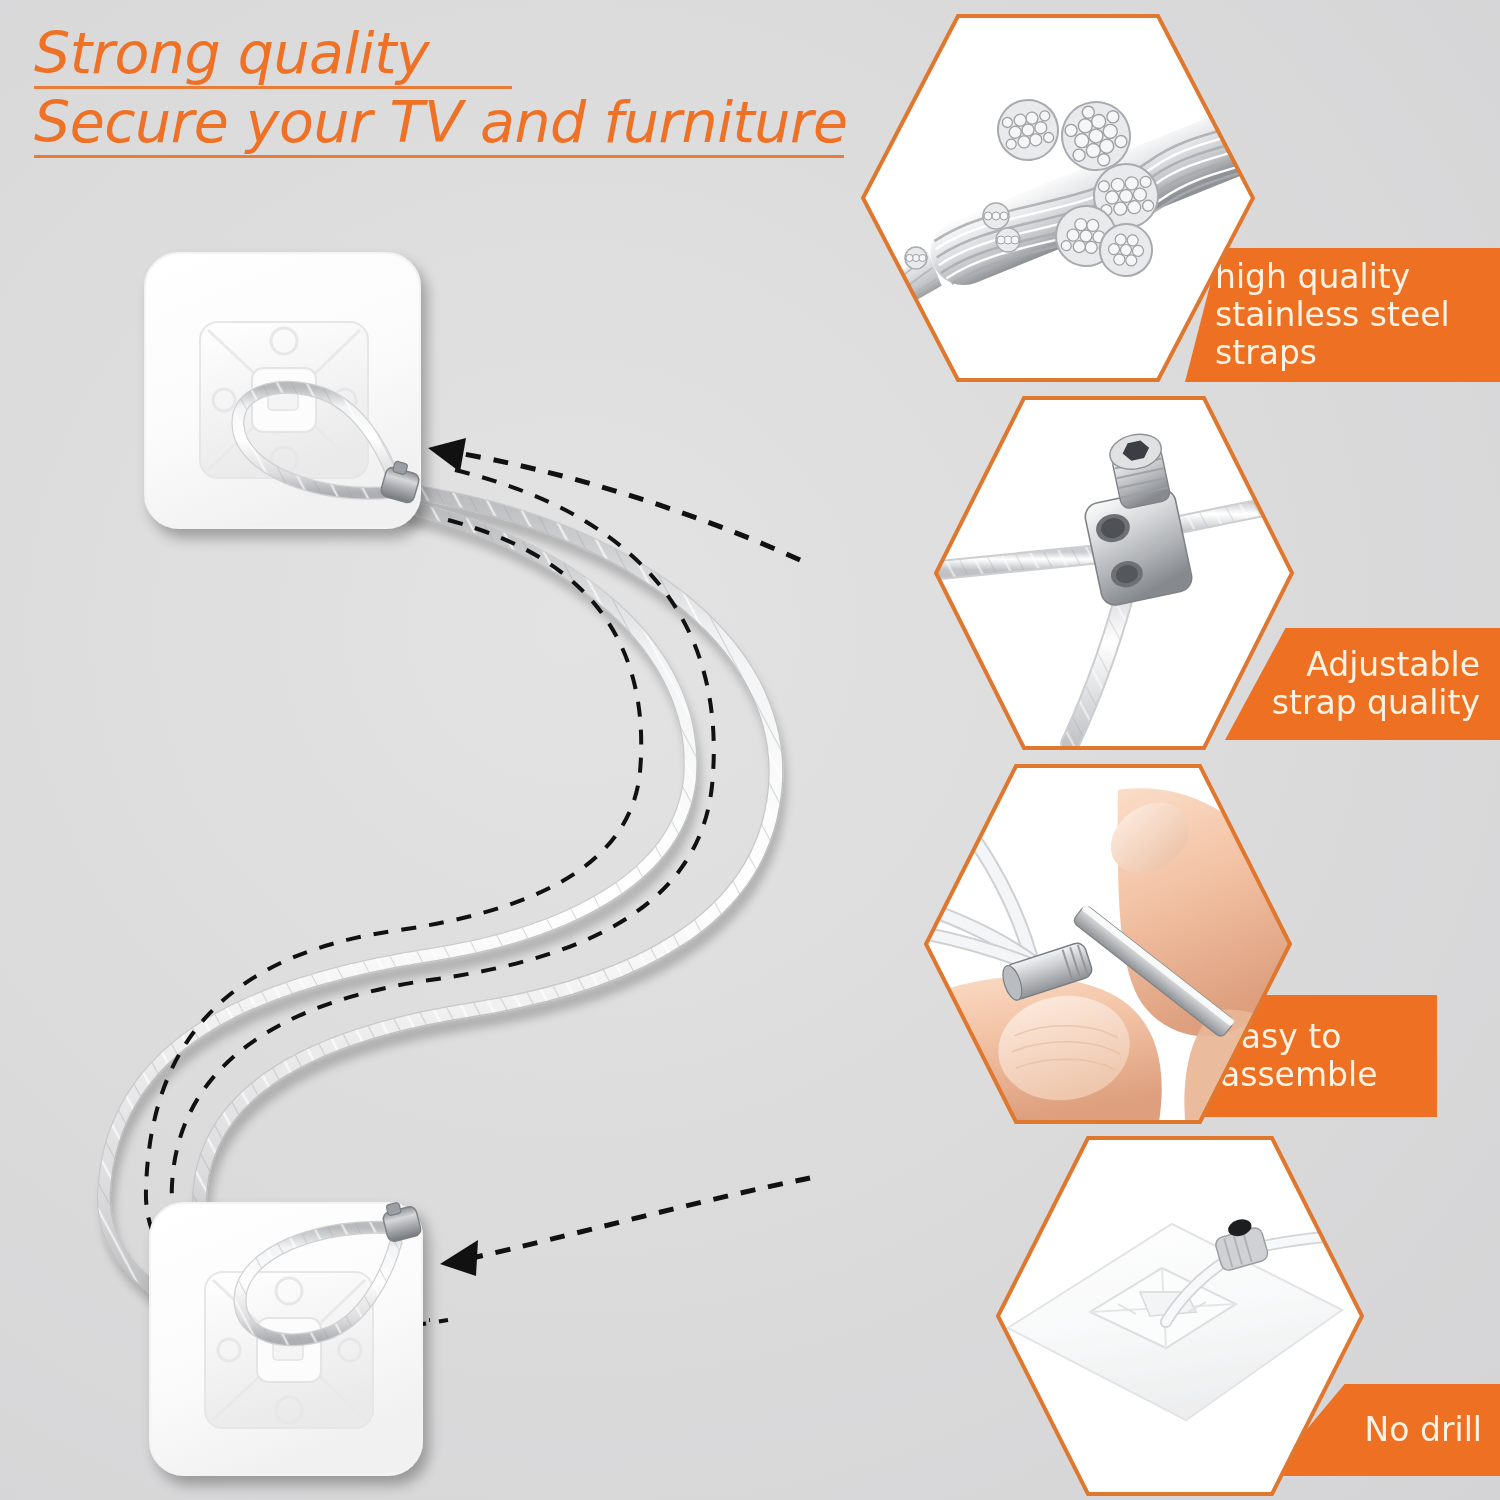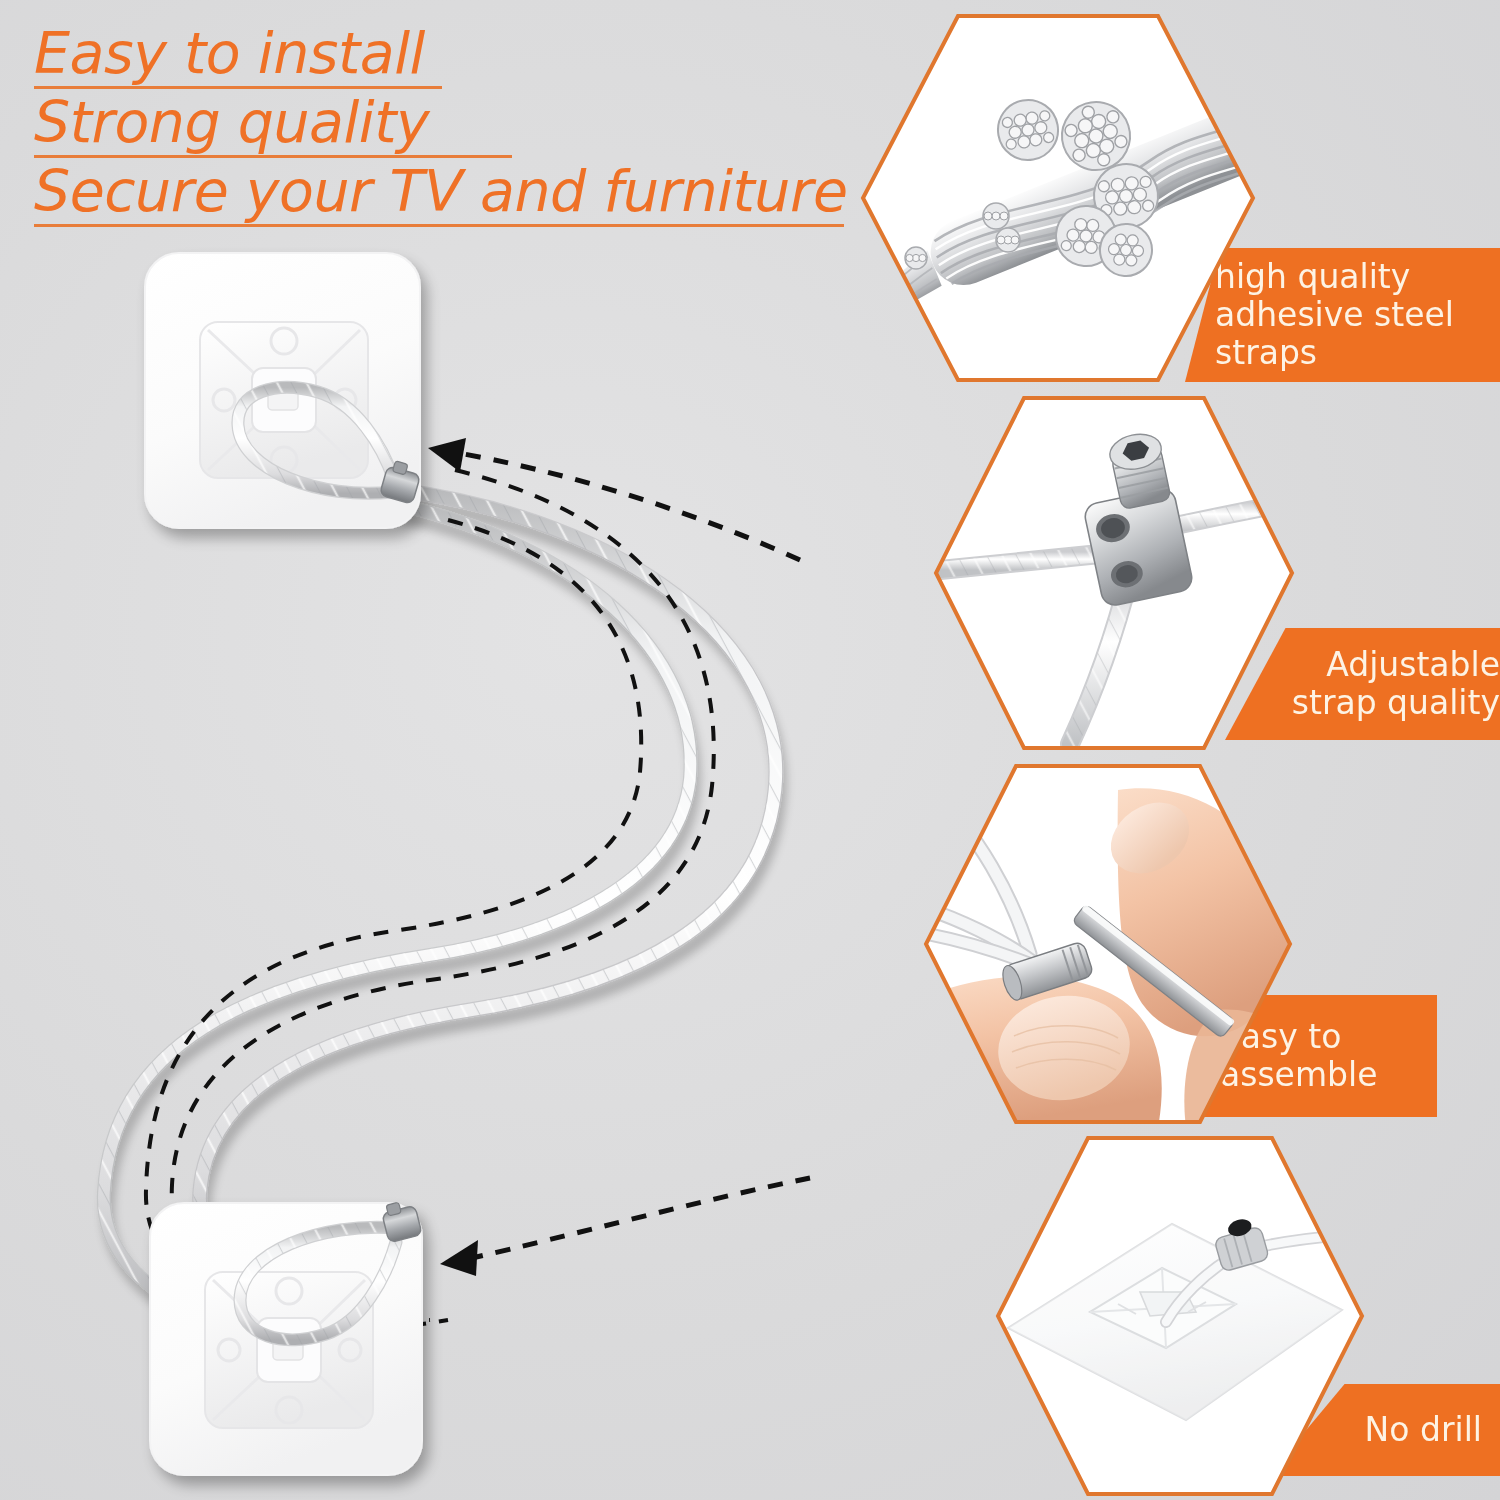--- a/index.html
+++ b/index.html
@@ -259,32 +259,31 @@
 
       <g>
         <path d="M 810 1178 C 700 1200, 570 1236, 472 1258" fill="none" stroke="#111111" stroke-width="5" stroke-dasharray="15 13"></path>
         <polygon points="440,1264 478,1240 476,1276" fill="#111111"></polygon>
       </g>
     </svg>
   </div>
 
 
   <div id="headline">
-    <div class="head-line l1">Easy to install</div>
     <div class="head-line l2">Strong quality</div>
     <div class="head-line l3">Secure your TV and furniture</div>
   </div>
 
   <div class="feature">
 
     <div class="banner b1" style="left:1185px; top:248px; width:315px; height:134px;
                 padding:0 16px 0 30px; font-size:33px; text-align:left;">
       <div class="btext">
         <div>high quality</div>
-        <div>adhesive steel</div>
+        <div>stainless steel</div>
         <div>straps</div>
       </div>
     </div>
 
     <div class="hexwrap" style="left:858px; top:8px;">
       <svg width="400" height="380" viewBox="0 0 400 380" xmlns="http://www.w3.org/2000/svg">
         <defs>
           <clipPath id="hexclip1">
             <polygon points="100,8 300,8 395,190 300,372 100,372 5,190"></polygon>
           </clipPath>
@@ -429,21 +428,21 @@
           </g>
         </g>
         <polygon points="100,8 300,8 395,190 300,372 100,372 5,190" fill="none" stroke="#e0772e" stroke-width="4"></polygon>
       </svg>
     </div>
   </div>
 
   <div class="feature">
 
     <div class="banner b2" style="left:1225px; top:628px; width:275px; height:112px;
-                padding:0 0 0 30px; font-size:33px; text-align:right;">
+                padding:0 20px 0 30px; font-size:33px; text-align:right;">
       <div class="btext">
         <div>Adjustable</div>
         <div>strap quality</div>
       </div>
     </div>
 
     <div class="hexwrap" style="left:930px; top:392px;">
       <svg width="368" height="362" viewBox="0 0 368 362" xmlns="http://www.w3.org/2000/svg">
         <defs>
           <clipPath id="hexclip2">

